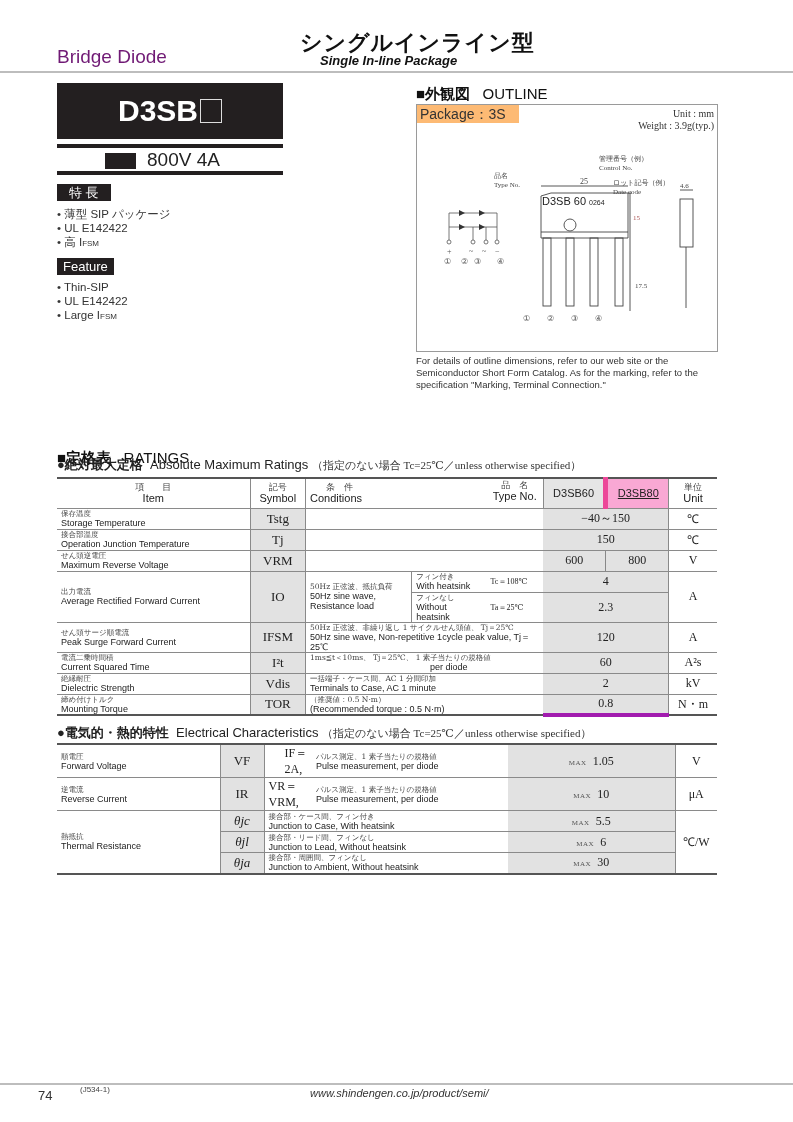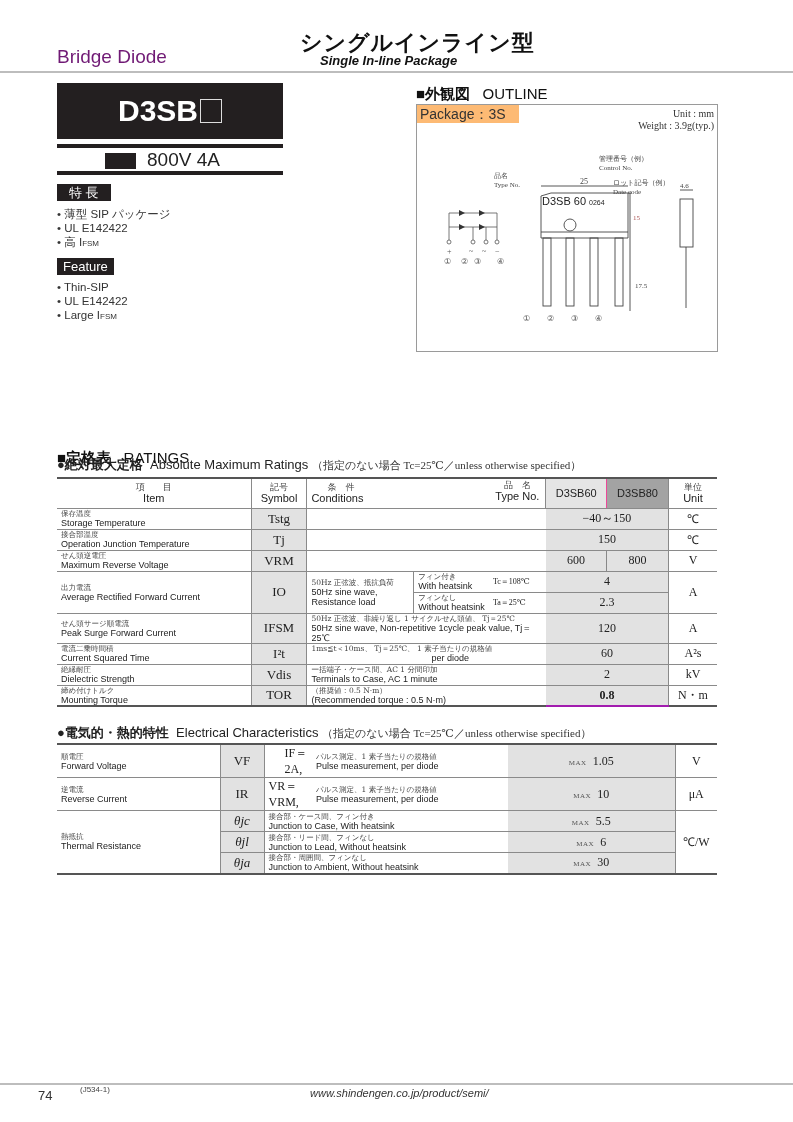--- a/index.html
+++ b/index.html
@@ -139,20 +139,21 @@
   <text x="182" y="30" font-size="7" fill="#444">Control No.</text>
   <text x="196" y="45" font-size="7" fill="#444">ロット記号（例）</text>
   <text x="196" y="54" font-size="7" fill="#444">Date code</text>
   <text x="106" y="181" font-size="8" fill="#555">①</text>
   <text x="130" y="181" font-size="8" fill="#555">②</text>
   <text x="154" y="181" font-size="8" fill="#555">③</text>
   <text x="178" y="181" font-size="8" fill="#555">④</text>
 </svg>
 
 <div class="abs note">
+  <div>For details of outline dimensions, refer to our web site or the Semiconductor Short Form Catalog.  As for the marking, refer to the specification "Marking, Terminal Connection."</div>
 </div>
 
 <div class="abs sec-title" style="left:57px;top:449px;">
   <b>■定格表</b>&nbsp;&nbsp;&nbsp;<span>RATINGS</span>
 </div>
 <div class="abs" style="left:57px;top:456px;font-size:13px;">
   <b>●絶対最大定格</b>&nbsp;&nbsp;<span>Absolute Maximum Ratings</span>
   <span class="serif" style="font-size:11px;color:#333;">（指定のない場合 Tc=25℃／unless otherwise specified）</span>
 </div>
 
@@ -169,21 +170,21 @@
     </colgroup>
   <tbody>
       <tr class="hdr" style="height:30px;">
     <th><span class="jp" style="font-size:9px">項　　目</span><span>Item</span></th>
     <th style="border-left:1px solid #8a8a8a;border-right:1px solid #8a8a8a;"><span class="jp" style="font-size:9px">記号</span><span>Symbol</span></th>
     <th colspan="3" style="text-align:left;position:relative;">
       <span class="jp" style="font-size:9px;padding-left:16px">条　件</span><span>Conditions</span>
       <span style="position:absolute;right:6px;top:2px;text-align:center;"><span class="jp" style="font-size:9px">品　名</span><span>Type No.</span></span>
     </th>
     <th style="background:#e5e5e5;border-left:1px solid #8a8a8a;">D3SB60</th>
-    <th style="background:#a3a3a3;border-left:1px solid #ec4899;">D3SB80</th>
+    <th style="background:#f9a8d4;border-left:5px solid #ec4899;text-decoration:underline;">D3SB80</th>
     <th style="border-left:1px solid #8a8a8a;"><span class="jp" style="font-size:9px">単位</span><span>Unit</span></th>
   </tr>
   <tr style="height:21px;">
     <td>
           <span class="jp">保存温度</span>
           <span class="en">Storage Temperature</span>
         </td>
     <td class="sym">Tstg</td>
     <td colspan="3"></td>
     <td class="val" colspan="2">−40～150</td>
@@ -278,21 +279,21 @@
   <tr style="height:21px;">
     <td style="border-bottom:2px solid #555;">
           <span class="jp">締め付けトルク</span>
           <span class="en">Mounting Torque</span>
         </td>
     <td class="sym" style="border-bottom:2px solid #555;">TOR</td>
     <td colspan="3" style="border-bottom:2px solid #555;">
           <span class="jp">（推奨値：0.5 N·m）</span>
           <span class="en">(Recommended torque : 0.5 N·m)</span>
         </td>
-    <td class="val" colspan="2" style="border-bottom:2px solid #a21caf;font-weight:bold;">0.8</td>
+    <td class="val" colspan="2" style="border-bottom:4px solid #a21caf;">0.8</td>
     <td class="unitc" style="border-bottom:2px solid #555;">N・m</td>
   </tr>
 </tbody>
   </table>
 
 <div class="abs" style="left:57px;top:724px;font-size:13px;">
   <b>●電気的・熱的特性</b>&nbsp;&nbsp;<span>Electrical Characteristics</span>
   <span class="serif" style="font-size:11px;color:#333;">（指定のない場合 Tc=25℃／unless otherwise specified）</span>
 </div>
 

